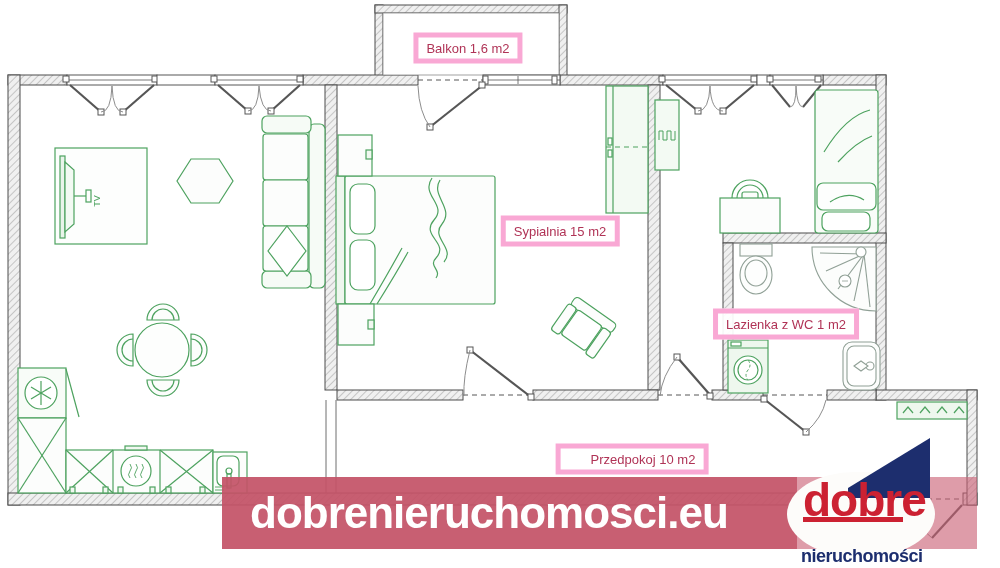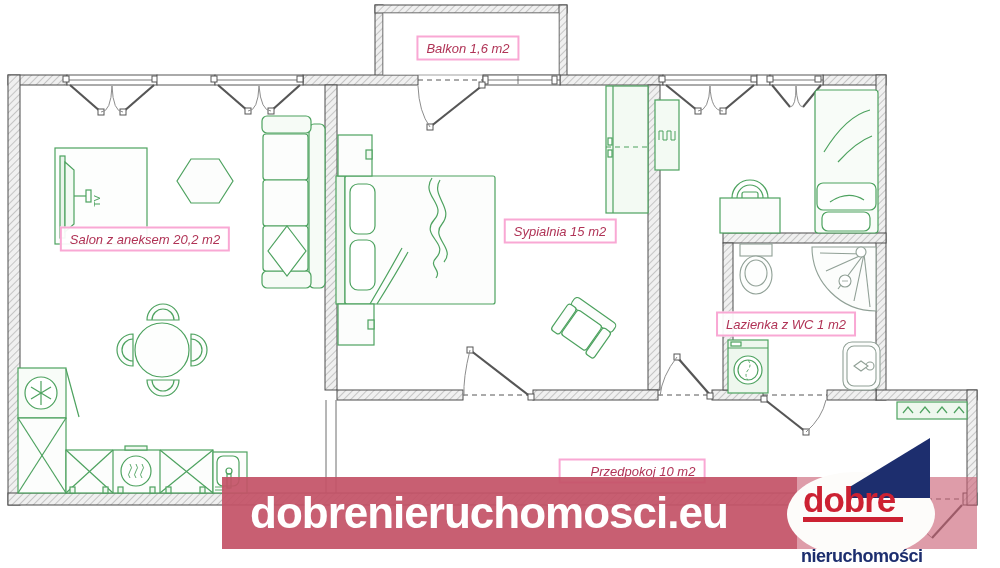--- a/index.html
+++ b/index.html
@@ -1,31 +1,31 @@
 <!DOCTYPE html>
 <html><head>
 <meta charset="utf-8">
 <style>
   html,body{margin:0;padding:0;background:#ffffff;}
   .stage{position:relative;width:1000px;height:568px;background:#ffffff;
          font-family:"Liberation Sans",sans-serif;overflow:hidden;}
   .plan-svg{position:absolute;left:0;top:0;width:1000px;height:568px;}
   .room-label{position:absolute;transform:translate(-50%,-50%);
-    background:rgba(255,255,255,0.93);border:2px solid #f9a8d4;color:#b03356;
-    font-size:13px;line-height:17px;padding:2px 8px;white-space:nowrap;z-index:5;font-style:italic;}
+    background:rgba(255,255,255,0.93);border:5px solid #f9a8d4;color:#b03356;
+    font-size:13px;line-height:17px;padding:2px 8px;white-space:nowrap;z-index:5;}
   .banner-left{position:absolute;left:222px;top:477px;width:575px;height:72px;
     background:rgba(196,83,103,0.93);z-index:6;}
   .banner-right{position:absolute;left:797px;top:477px;width:180px;height:72px;
     background:rgba(202,96,116,0.62);z-index:6;}
   .watermark-text{position:absolute;left:250px;top:477px;height:84px;line-height:71px;
     font-size:44px;font-weight:bold;color:#ffffff;letter-spacing:-1px;z-index:7;}
   .logo-blob{position:absolute;left:787px;top:472px;width:148px;height:84px;
     background:#fdfcfa;border-radius:74px / 46px;z-index:8;}
   .logo-one{position:absolute;left:842px;top:436px;width:92px;height:62px;z-index:9;}
-  .logo-dobre{position:absolute;left:803px;top:482px;font-size:35px;font-weight:bold;
+  .logo-dobre{position:absolute;left:803px;top:482px;font-size:46px;font-weight:bold;
     color:#cc2132;letter-spacing:-1px;z-index:10;line-height:36px;}
   .logo-underline{position:absolute;left:803px;top:517px;width:100px;height:5px;
     background:#cc2132;z-index:10;}
   .logo-nier{position:absolute;left:801px;top:546px;font-size:18px;font-weight:bold;
     color:#1d2e6e;letter-spacing:-0.5px;z-index:10;line-height:20px;}
 </style>
 </head>
 <body>
 
 <div class="stage">
@@ -347,24 +347,23 @@
       <g>
         <rect x="843" y="342" width="37" height="48" rx="9" fill="#fcfdfc"></rect>
         <rect x="847" y="346" width="29" height="40" rx="7" fill="#ffffff"></rect>
         <circle cx="870" cy="366" r="4"></circle>
         <polygon points="854,366 861,361 868,366 861,371" fill="#fdfefd"></polygon>
       </g>
     </g>
   </svg>
 
   <div class="room-label" style="left:468px;top:48px;">Balkon 1,6 m2</div>
-  <div class="room-label" style="left:145px;top:239px;">Salon z aneksem 20,2 m2</div>
   <div class="room-label" style="left:560px;top:231px;">Sypialnia 15 m2</div>
   <div class="room-label" style="left:786px;top:324px;">Lazienka z WC 1 m2</div>
-  <div class="room-label" style="left:632px;top:471px;padding-left:30px;">Przedpokoj 10 m2</div>
+  <div class="room-label" style="left:632px;top:459px;padding-left:30px;">Przedpokoj 10 m2</div>
 
   <div class="banner-left"></div>
   <div class="banner-right"></div>
   <div class="watermark-text">dobrenieruchomosci.eu</div>
 
   <div class="logo-blob"></div>
   <svg class="logo-one" viewBox="0 0 92 62">
     <polygon points="6,62 6,52 88,2 88,62" fill="#1d2e6e"></polygon>
   </svg>
   <div class="logo-dobre">dobre</div>

